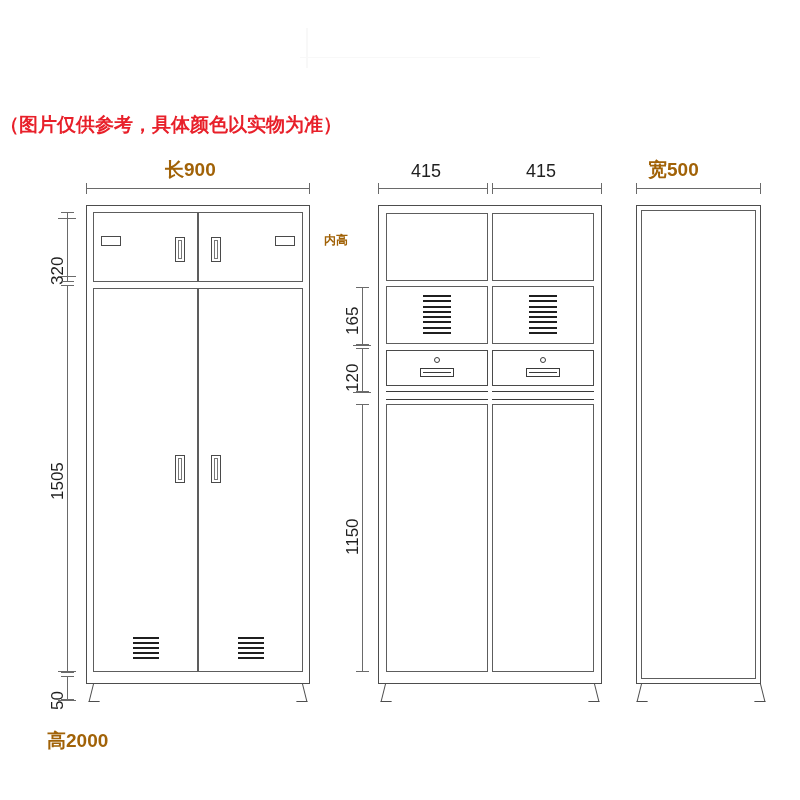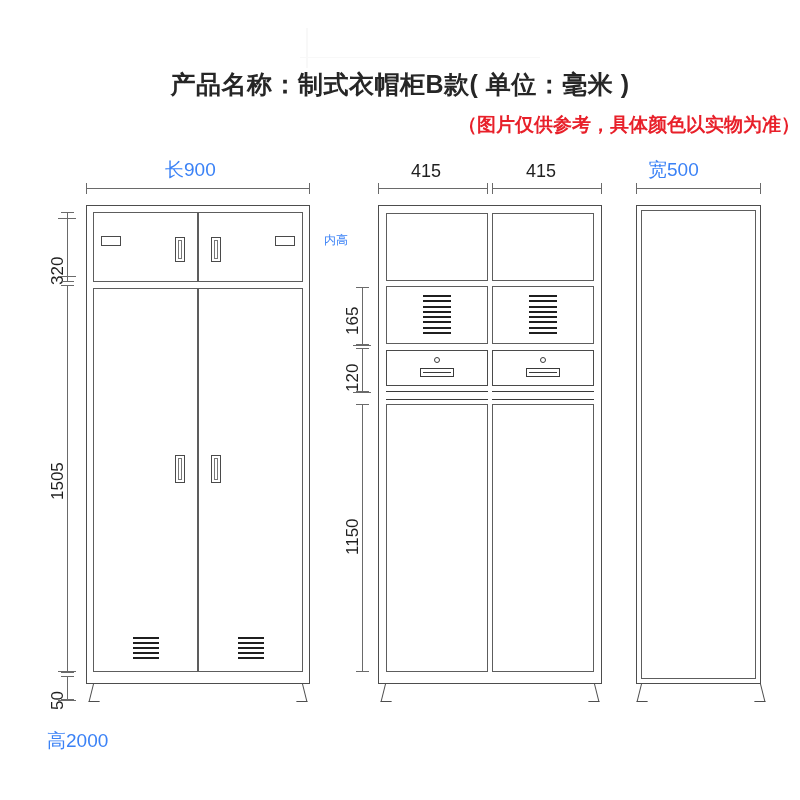--- a/index.html
+++ b/index.html
@@ -16,21 +16,21 @@
   
   .title{
     position:absolute;left:0;top:68px;width:800px;
     text-align:center;
     font-size:25px;font-weight:bold;letter-spacing:.5px;
     color:#262626;
     white-space:nowrap;
   }
   .subtitle{
     position:absolute;left:0;top:112px;width:800px;
-    text-align:right;
+    text-align:left;
     font-size:19px;font-weight:bold;
     color:#e8202a;
     white-space:nowrap;
   }
   .watermark{
     position:absolute;left:300px;top:28px;width:240px;height:40px;
     opacity:.045;
     background:
       linear-gradient(90deg,transparent 6px,#777 6px,#777 8px,transparent 8px),
       linear-gradient(0deg,transparent 10px,#777 10px,#777 11px,transparent 11px);
@@ -43,21 +43,21 @@
   .ln.thick{background:#3a3a3a;}
 
   
   .dim{
     position:absolute;font-size:17px;color:#1f1f1f;
     font-family:"Liberation Sans",sans-serif;
     white-space:nowrap;letter-spacing:0px;
   }
   .dim.rot{transform:rotate(-90deg);transform-origin:left top;}
   .dimlabel{
-    position:absolute;font-size:19px;font-weight:normal;color:#3b82f6;
+    position:absolute;font-size:19px;font-weight:bold;color:#a16207;
     white-space:nowrap;
   }
 
   
   .hdim{position:absolute;height:1px;background:#6a6a6a;}
   .hdim::before,.hdim::after{
     content:"";position:absolute;top:-5px;width:1px;height:11px;background:#6a6a6a;
   }
   .hdim::before{left:0;}
   .hdim::after{right:0;}
@@ -90,21 +90,20 @@
   .footL{position:absolute;border-left:1.4px solid #4d4d4d;border-bottom:1.4px solid #4d4d4d;box-sizing:border-box;transform:skewX(-14deg);transform-origin:top left;}
   .footR{position:absolute;border-right:1.4px solid #4d4d4d;border-bottom:1.4px solid #4d4d4d;box-sizing:border-box;transform:skewX(14deg);transform-origin:top right;}
 </style>
 </head>
 <body>
 
 <div id="stage">
 
   <div class="watermark"></div>
 
-  <div class="title">产品名称：制式衣帽柜B款( 单位：毫米 )</div>
   <div class="subtitle">（图片仅供参考，具体颜色以实物为准）</div>
 
   <div>
 
     <div class="dimlabel" style="left:165px;top:157px;">长900</div>
     <div class="hdim" style="left:86px;top:188px;width:224px;"></div>
 
     <div class="dim rot" style="left:48px;top:285px;">320</div>
     <div class="vdim" style="left:67px;top:212px;height:70px;"></div>
     <div class="tick" style="left:58px;top:218px;width:18px;"></div>

